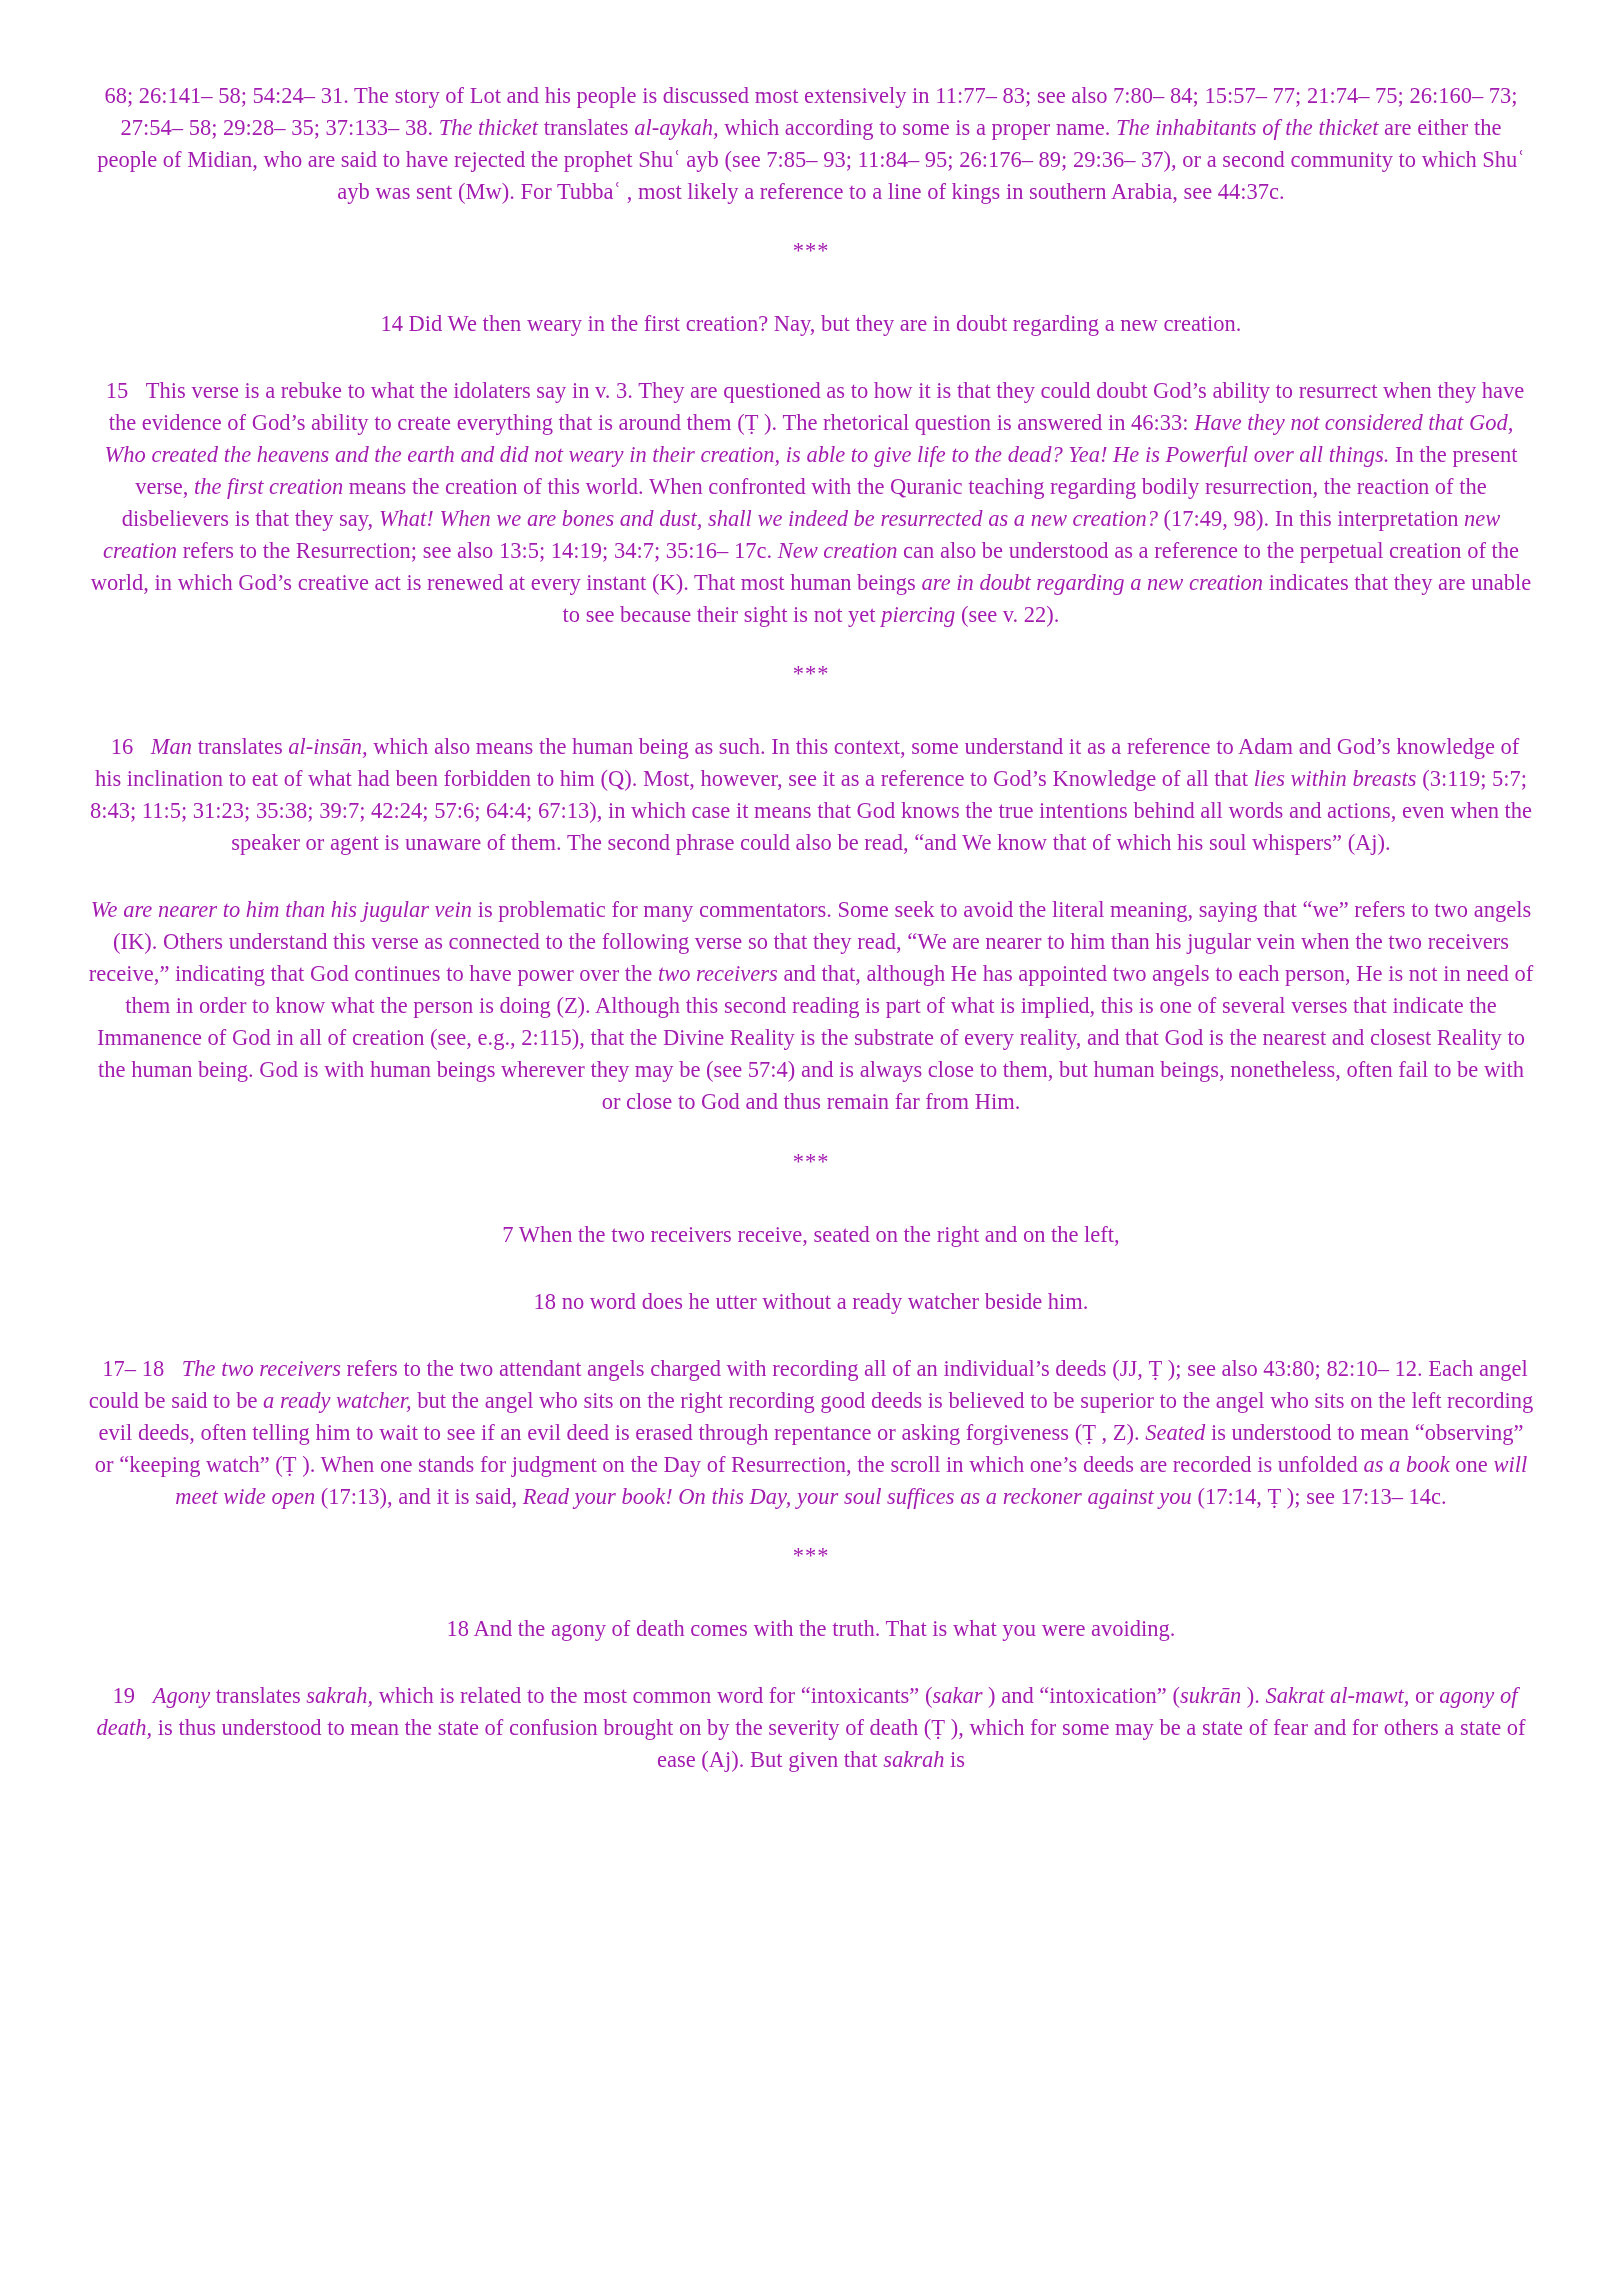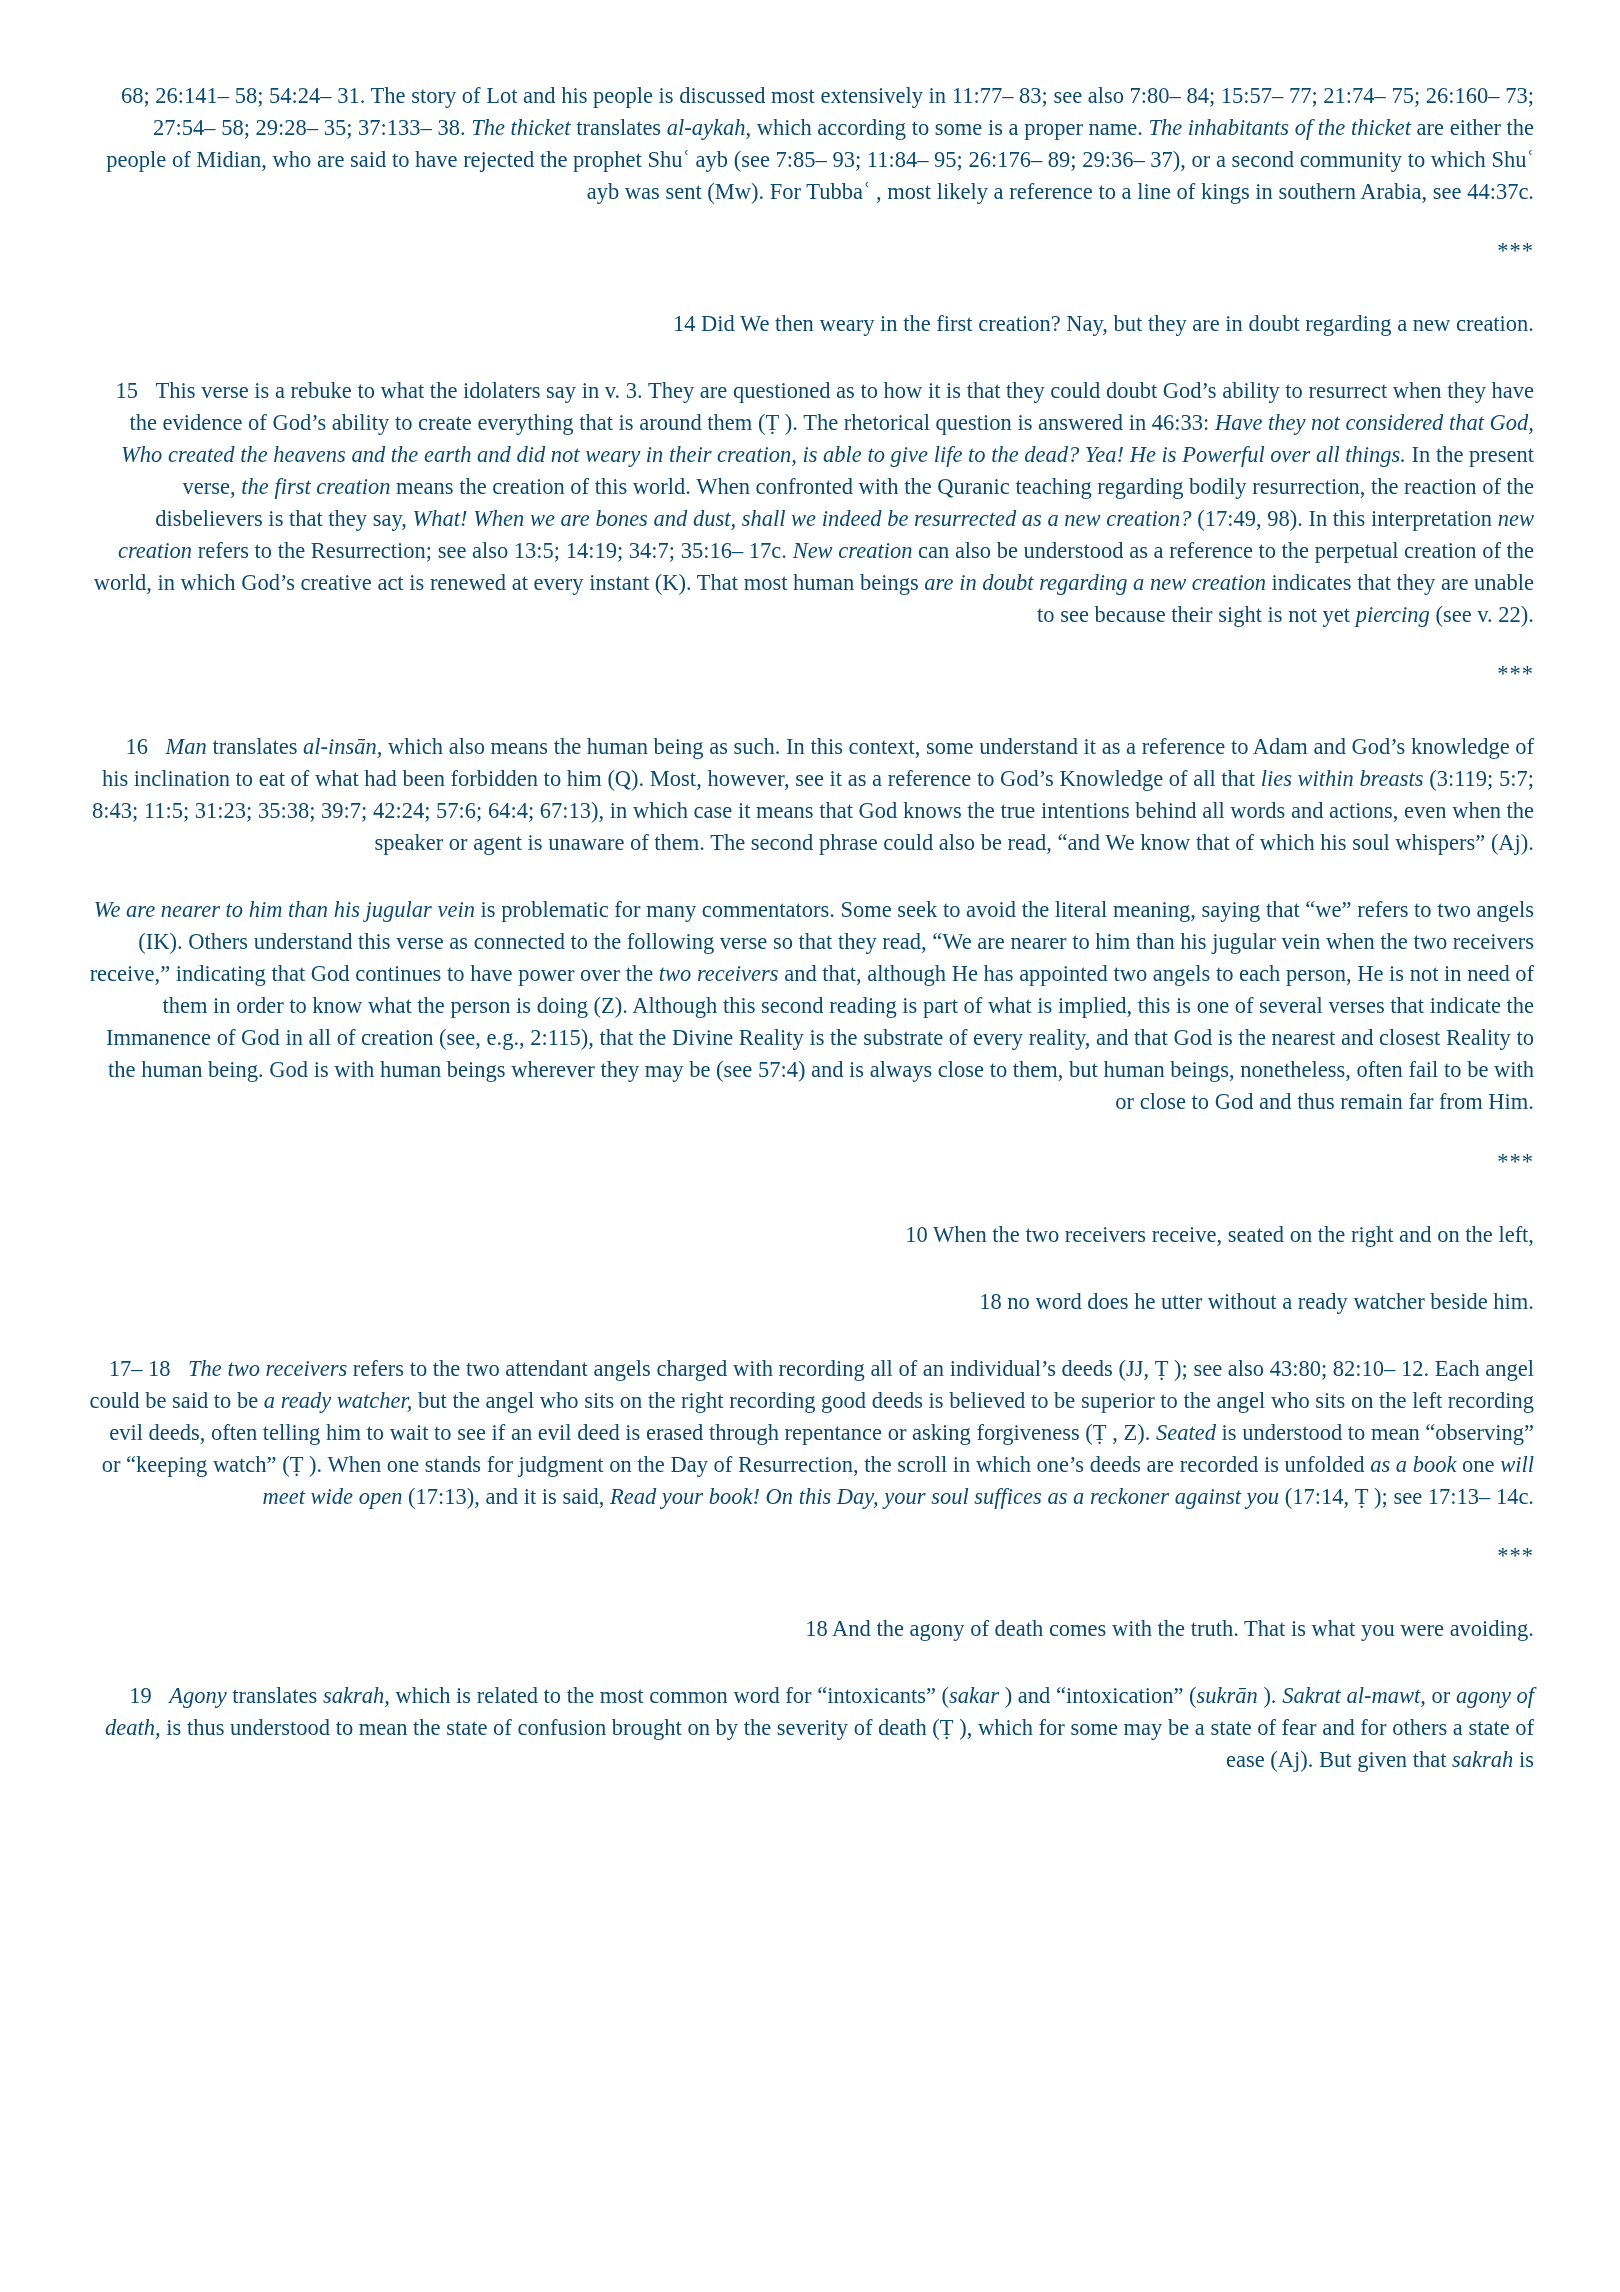--- a/index.html
+++ b/index.html
@@ -6,27 +6,27 @@
     margin: 0;
     padding: 0;
     background: #ffffff;
   }
   .page {
     position: relative;
     width: 1620px;
     height: 2293px;
     box-sizing: border-box;
     background: #ffffff;
-    color: #0c4a6e;
+    color: #a21caf;
     font-family: "Liberation Serif", "DejaVu Serif", serif;
     font-size: 22.5px;
     line-height: 32px;
     padding: 80px 86px 0 88px;
     overflow: hidden;
-    text-align: right;
+    text-align: center;
   }
   .page p {
     margin: 0 0 35px 0;
     padding: 0;
   }
   .page p.separator {
     margin: -7.8px 0 41px 0;
     letter-spacing: 1px;
   }
   .cnum {
@@ -41,21 +41,21 @@
 <div class="page">
   <div>
       <p class="paragraph"><span>68; 26:141– 58; 54:24– 31. The story of Lot and his people is discussed most extensively in 11:77– 83; see also 7:80– 84; 15:57– 77; 21:74– 75; 26:160– 73; 27:54– 58; 29:28– 35; 37:133– 38. </span><i>The thicket</i><span> translates </span><i>al-aykah,</i><span> which according to some is a proper name. </span><i>The inhabitants of the thicket</i><span> are either the people of Midian, who are said to have rejected the prophet Shuʿ ayb (see 7:85– 93; 11:84– 95; 26:176– 89; 29:36– 37), or a second community to which Shuʿ ayb was sent (Mw). For Tubbaʿ , most likely a reference to a line of kings in southern Arabia, see 44:37c.</span></p>
       <p class="separator">***</p>
       <p class="verse"><span>14 Did We then weary in the first creation? Nay, but they are in doubt regarding a new creation.</span></p>
       <p class="commentary"><span class="cnum">15</span><span>This verse is a rebuke to what the idolaters say in v. 3. They are questioned as to how it is that they could doubt God’s ability to resurrect when they have the evidence of God’s ability to create everything that is around them (Ṭ ). The rhetorical question is answered in 46:33: </span><i>Have they not considered that God, Who created the heavens and the earth and did not weary in their creation, is able to give life to the dead? Yea! He is Powerful over all things.</i><span> In the present verse, </span><i>the first creation</i><span> means the creation of this world. When confronted with the Quranic teaching regarding bodily resurrection, the reaction of the disbelievers is that they say, </span><i>What! When we are bones and dust, shall we indeed be resurrected as a new creation?</i><span> (17:49, 98). In this interpretation </span><i>new creation</i><span> refers to the Resurrection; see also 13:5; 14:19; 34:7; 35:16– 17c. </span><i>New creation</i><span> can also be understood as a reference to the perpetual creation of the world, in which God’s creative act is renewed at every instant (K). That most human beings </span><i>are in doubt regarding a new creation</i><span> indicates that they are unable to see because their sight is not yet </span><i>piercing</i><span> (see v. 22).</span></p>
       <p class="separator">***</p>
       <p class="commentary"><span class="cnum">16</span><i>Man</i><span> translates </span><i>al-insān,</i><span> which also means the human being as such. In this context, some understand it as a reference to Adam and God’s knowledge of his inclination to eat of what had been forbidden to him (Q). Most, however, see it as a reference to God’s Knowledge of all that </span><i>lies within breasts</i><span> (3:119; 5:7; 8:43; 11:5; 31:23; 35:38; 39:7; 42:24; 57:6; 64:4; 67:13), in which case it means that God knows the true intentions behind all words and actions, even when the speaker or agent is unaware of them. The second phrase could also be read, “and We know that of which his soul whispers” (Aj).</span></p>
       <p class="paragraph"><i>We are nearer to him than his jugular vein</i><span> is problematic for many commentators. Some seek to avoid the literal meaning, saying that “we” refers to two angels (IK). Others understand this verse as connected to the following verse so that they read, “We are nearer to him than his jugular vein when the two receivers receive,” indicating that God continues to have power over the </span><i>two receivers</i><span> and that, although He has appointed two angels to each person, He is not in need of them in order to know what the person is doing (Z). Although this second reading is part of what is implied, this is one of several verses that indicate the Immanence of God in all of creation (see, e.g., 2:115), that the Divine Reality is the substrate of every reality, and that God is the nearest and closest Reality to the human being. God is with human beings wherever they may be (see 57:4) and is always close to them, but human beings, nonetheless, often fail to be with or close to God and thus remain far from Him.</span></p>
       <p class="separator">***</p>
-      <p class="verse"><span>10 When the two receivers receive, seated on the right and on the left,</span></p>
+      <p class="verse"><span>7 When the two receivers receive, seated on the right and on the left,</span></p>
       <p class="verse"><span>18 no word does he utter without a ready watcher beside him.</span></p>
       <p class="commentary"><span class="cnum">17– 18</span><i>The two receivers</i><span> refers to the two attendant angels charged with recording all of an individual’s deeds (JJ, Ṭ ); see also 43:80; 82:10– 12. Each angel could be said to be </span><i>a ready watcher,</i><span> but the angel who sits on the right recording good deeds is believed to be superior to the angel who sits on the left recording evil deeds, often telling him to wait to see if an evil deed is erased through repentance or asking forgiveness (Ṭ , Z). </span><i>Seated</i><span> is understood to mean “observing” or “keeping watch” (Ṭ ). When one stands for judgment on the Day of Resurrection, the scroll in which one’s deeds are recorded is unfolded </span><i>as a book</i><span> one </span><i>will meet wide open</i><span> (17:13), and it is said, </span><i>Read your book! On this Day, your soul suffices as a reckoner against you</i><span> (17:14, Ṭ ); see 17:13– 14c.</span></p>
       <p class="separator">***</p>
       <p class="verse"><span>18 And the agony of death comes with the truth. That is what you were avoiding.</span></p>
       <p class="commentary"><span class="cnum">19</span><i>Agony</i><span> translates </span><i>sakrah,</i><span> which is related to the most common word for “intoxicants” (</span><i>sakar</i><span> ) and “intoxication” (</span><i>sukrān</i><span> ). </span><i>Sakrat al-mawt,</i><span> or </span><i>agony of death,</i><span> is thus understood to mean the state of confusion brought on by the severity of death (Ṭ ), which for some may be a state of fear and for others a state of ease (Aj). But given that </span><i>sakrah</i><span> is</span></p>
     </div>
 </div>
 
 
 </body></html>

